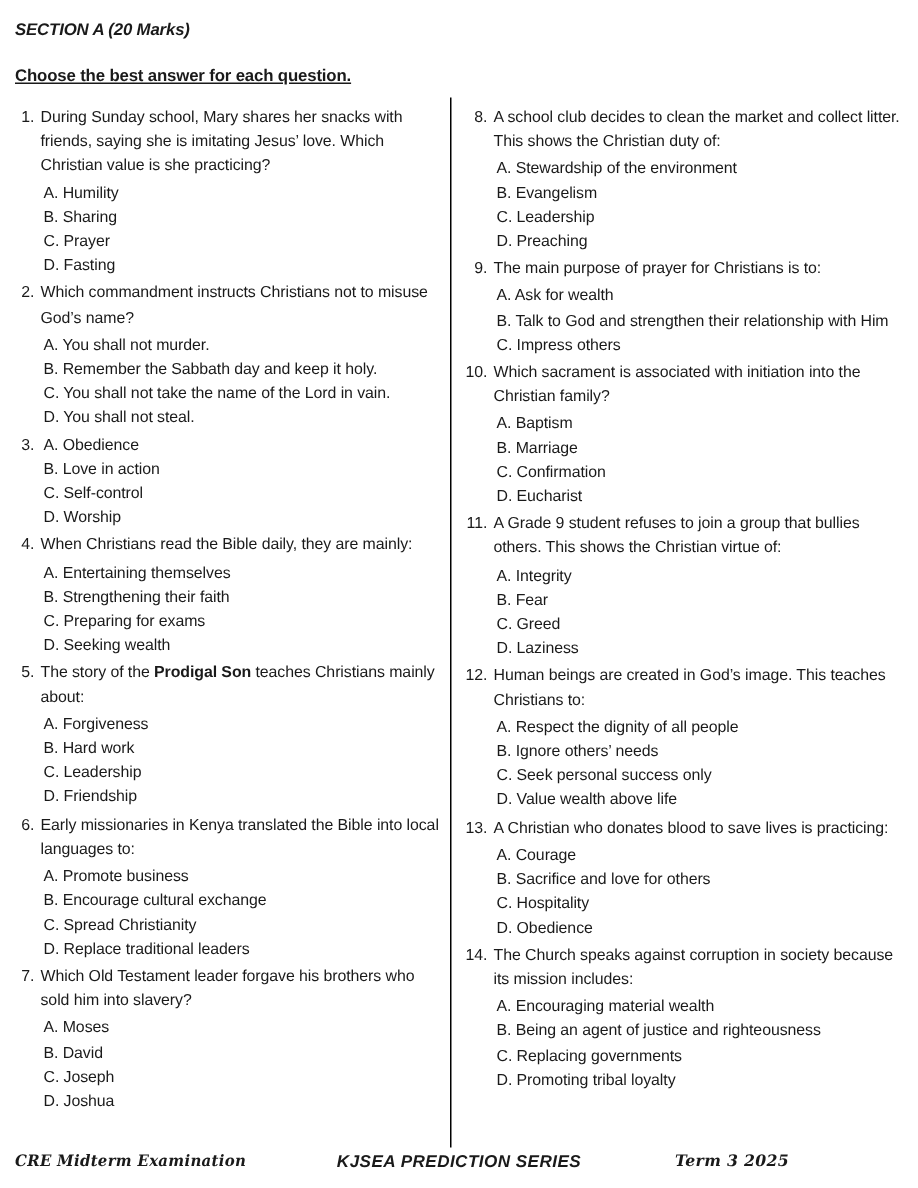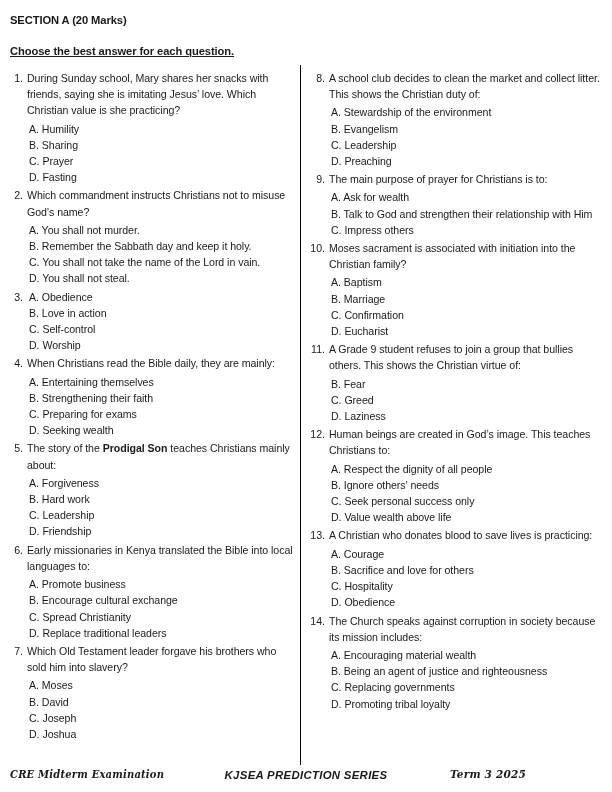--- a/index.html
+++ b/index.html
@@ -23,20 +23,21 @@
     box-sizing: border-box;
     padding: 0;
   }
   .section-heading {
     position: absolute;
     left: 10px;
     top: 14px;
     font-size: 11.2px;
     font-weight: bold;
     letter-spacing: -0.1px;
+    font-style: italic;
   }
   .instruction {
     position: absolute;
     left: 10px;
     top: 45px;
     font-size: 11.2px;
     font-weight: bold;
     letter-spacing: -0.1px;
     text-decoration: underline;
   }
@@ -274,34 +275,35 @@
               <ul class="options">
                 <li>A. Ask for wealth</li>
                 <li>B. Talk to God and strengthen their relationship with Him</li>
                 <li>C. Impress others</li>
               </ul>
             </div>
           </li>
           <li class="question">
             <span class="qnum">10.</span>
             <div>
-              <div class="qtext">Moses sacrament is associated with initiation into the Christian family?</div>
+              <div class="qtext">Which sacrament is associated with initiation into the Christian family?</div>
               <ul class="options">
                 <li>A. Baptism</li>
                 <li>B. Marriage</li>
                 <li>C. Confirmation</li>
                 <li>D. Eucharist</li>
               </ul>
             </div>
           </li>
           <li class="question">
             <span class="qnum">11.</span>
             <div>
               <div class="qtext">A Grade 9 student refuses to join a group that bullies others. This shows the Christian virtue of:</div>
               <ul class="options">
+                <li>A. Integrity</li>
                 <li>B. Fear</li>
                 <li>C. Greed</li>
                 <li>D. Laziness</li>
               </ul>
             </div>
           </li>
           <li class="question">
             <span class="qnum">12.</span>
             <div>
               <div class="qtext">Human beings are created in God’s image. This teaches Christians to:</div>

